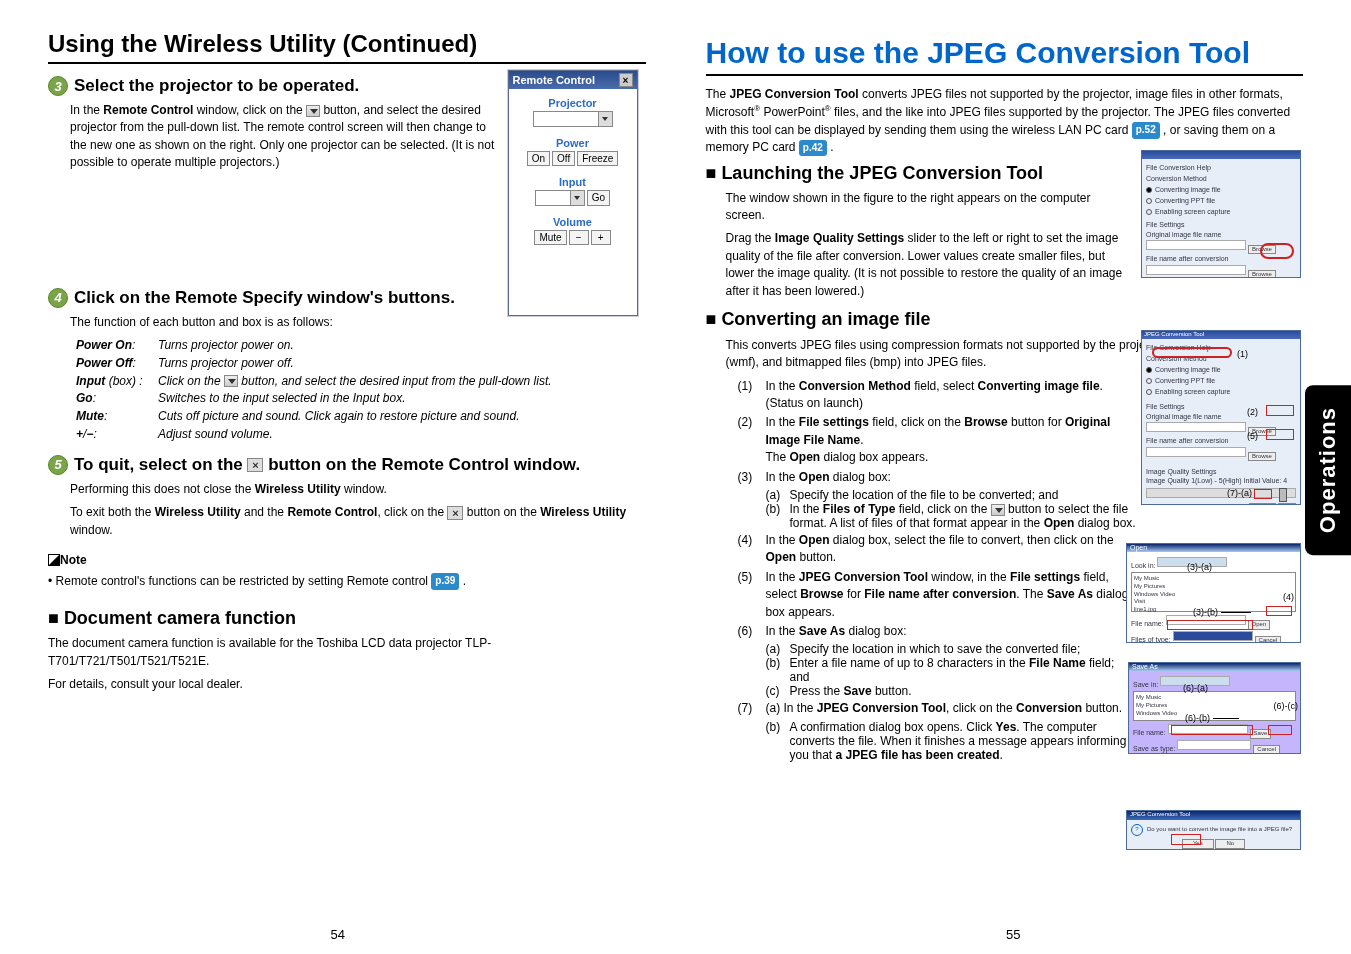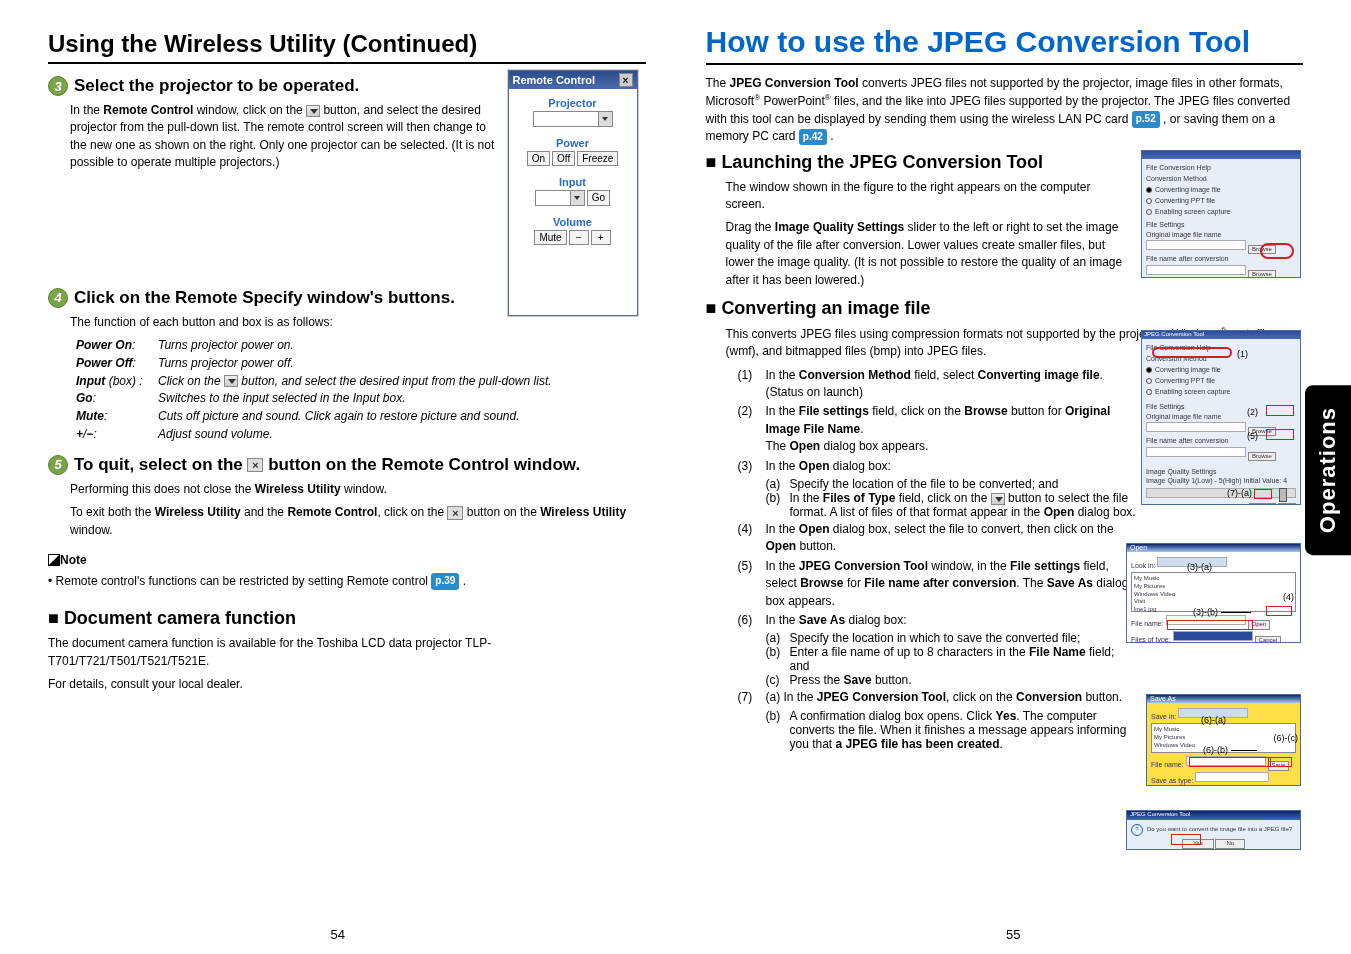--- a/index.html
+++ b/index.html
@@ -1,19 +1,19 @@
 <!DOCTYPE html>
 <html><head>
   <meta charset="utf-8">
   <style>
     * { margin: 0; padding: 0; box-sizing: border-box; }
     body { font-family: Arial, Helvetica, sans-serif; font-size: 12px; background: #fff; width: 1351px; height: 954px; position: relative; }
     .pages { display: flex; width: 100%; height: 100%; }
     .page { width: 50%; padding: 30px 30px 40px 48px; position: relative; }
-    .page-right { padding: 25px 48px 40px 30px; }
+    .page-right { padding: 36px 48px 40px 30px; }
     .side-tab { position: absolute; right: 0; top: 385px; background: #000; color: #fff; writing-mode: vertical-rl; transform: rotate(180deg); padding: 22px 10px; font-size: 22px; font-weight: bold; border-radius: 0 8px 8px 0; letter-spacing: 1px; }
     h1.main { font-size: 24px; font-weight: bold; border-bottom: 2px solid #000; padding-bottom: 4px; margin-bottom: 12px; }
     h1.blue-main { font-size: 30px; font-weight: bold; color: #0066cc; border-bottom: 2px solid #000; padding-bottom: 4px; margin-bottom: 10px; }
     h2.sub { font-size: 18px; font-weight: bold; margin: 6px 0 6px 0; }
     h2.sq::before { content: "■ "; }
     .step-head { font-size: 17px; font-weight: bold; margin-bottom: 4px; display: flex; align-items: center; gap: 6px; }
     .step-icon { display: inline-flex; width: 20px; height: 20px; border-radius: 50%; background: #7ba34a; color: #fff; font-style: italic; font-weight: bold; align-items: center; justify-content: center; font-size: 13px; border: 1px solid #558822; }
     .indent { margin-left: 22px; }
     .para { margin: 6px 0; line-height: 1.45; }
     .def-table { margin-top: 4px; }
@@ -35,21 +35,21 @@
     .remote-sel { border: 1px solid #888; height: 16px; margin: 2px auto 10px; display: flex; justify-content: flex-end; width: 80px; }
     .remote-sel .dd { width: 14px; background: #ddd; border-left: 1px solid #888; display: flex; align-items: center; justify-content: center; }
     .remote-sel .dd::after { content: ""; border-left: 3px solid transparent; border-right: 3px solid transparent; border-top: 4px solid #333; }
     .btn-row { display: flex; gap: 2px; justify-content: center; margin: 2px 0 10px; }
     .rbtn { border: 1px solid #888; padding: 1px 4px; font-size: 10px; background: #f4f4f4; }
     .thumb { border: 1px solid #4a6b9c; background: #e8eef8; position: absolute; font-size: 6px; color: #334; overflow: hidden; }
     .thumb .bar { background: linear-gradient(#2a4b9c,#4a6bbc); color: #fff; height: 8px; }
     .thumb.t1 { right: 50px; top: 150px; width: 160px; height: 128px; }
     .thumb.t2 { right: 50px; top: 330px; width: 160px; height: 175px; }
     .thumb.t3 { right: 50px; top: 543px; width: 175px; height: 100px; background: #fff; }
-    .thumb.t4 { right: 50px; top: 662px; width: 155px; height: 92px; background: #fde047; margin-top: 32px; }
+    .thumb.t4 { right: 50px; top: 662px; width: 173px; height: 92px; background: #c4b5fd; }
     .thumb.t5 { right: 50px; top: 810px; width: 175px; height: 40px; }
     .thumb-inner { padding: 4px; font-size: 7px; line-height: 1.3; }
     .thumb .radio-line { display: flex; align-items: center; gap: 3px; margin: 2px 0; }
     .thumb .rad { width: 6px; height: 6px; border: 1px solid #555; border-radius: 50%; display: inline-block; }
     .thumb .field { border: 1px solid #aaa; height: 10px; background: #fff; margin: 1px 0; width: 100px; display: inline-block; }
     .thumb .tbtn { border: 1px solid #888; background: #eee; font-size: 6px; padding: 0 3px; display: inline-block; }
     .thumb .slider { height: 10px; background: #ddd; position: relative; margin: 2px 0; border: 1px solid #aaa; }
     .thumb .slider::after { content: ""; position: absolute; right: 8px; top: -1px; width: 6px; height: 12px; background: #bbb; border: 1px solid #555; }
     .thumb .callout { position: absolute; font-size: 9px; color: #000; }
     .thumb .redcircle { border: 2px solid #cc2222; border-radius: 8px; position: absolute; }

